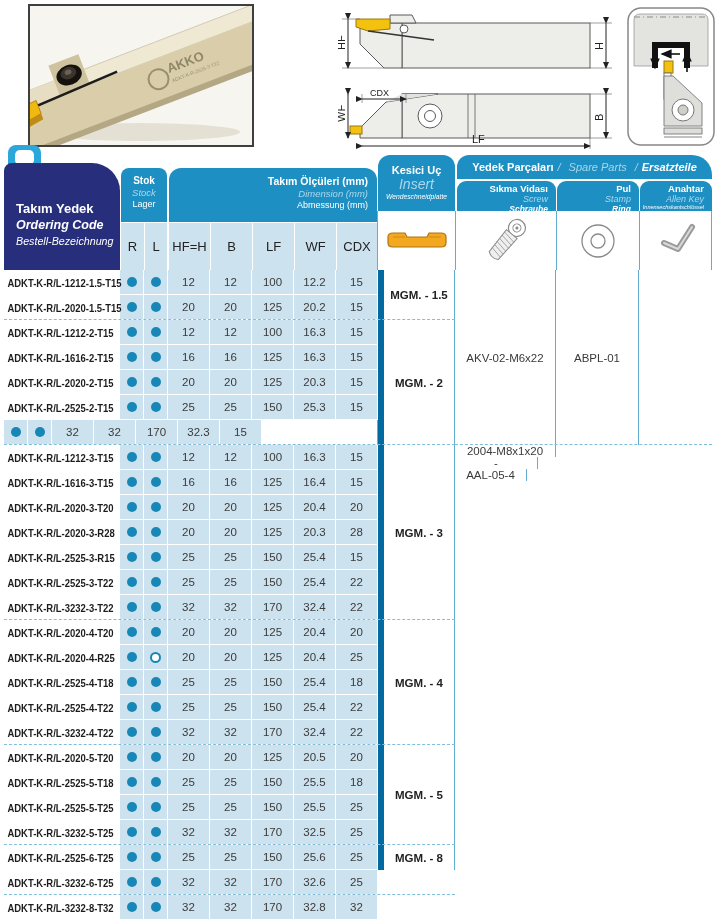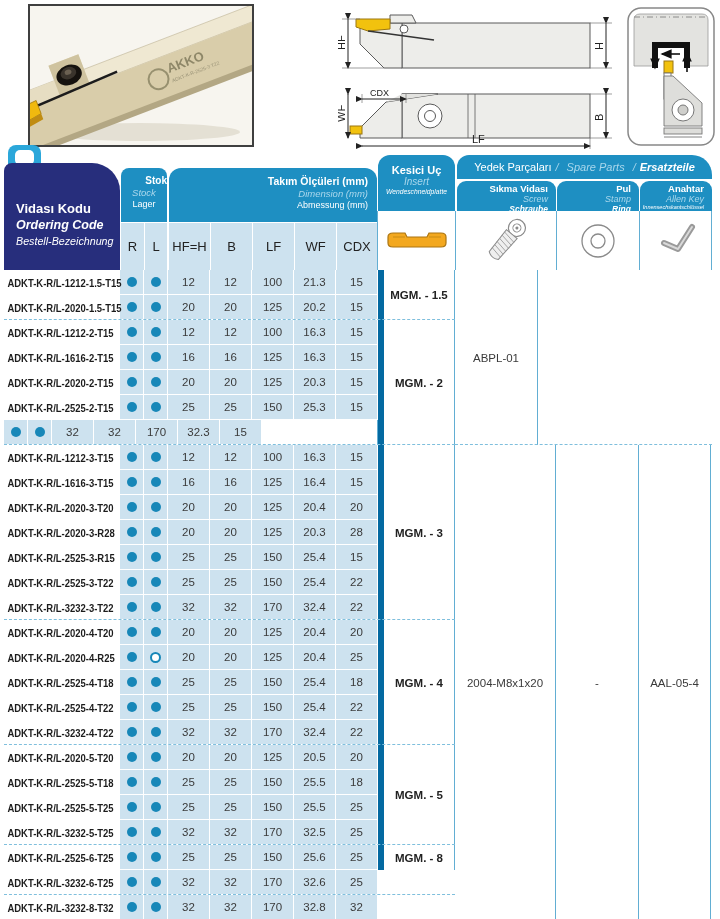--- a/index.html
+++ b/index.html
@@ -18,36 +18,36 @@
   #corner-icon{left:8px;top:145px;width:33px;height:33px;background:#2ba7da;border-radius:8px;}
   #corner-icon .inner{position:absolute;left:7px;top:5px;width:19px;height:15px;background:#fff;border-radius:5px;}
   
   #code-head{left:4px;top:163px;width:116px;height:107px;background:#272e7c;border-radius:8px 28px 0 0;color:#fff;}
   #code-head .t1{position:absolute;left:12px;top:38px;font-size:13px;font-weight:bold;white-space:nowrap;}
   #code-head .t2{position:absolute;left:12px;top:55px;font-size:12.5px;font-weight:bold;font-style:italic;white-space:nowrap;}
   #code-head .t3{position:absolute;left:12px;top:72px;font-size:11.5px;font-style:italic;white-space:nowrap;transform:scaleX(.93);transform-origin:left center;}
   .band{background:#1e8fc2;color:#fff;}
   #stock-band{left:121px;top:168px;width:46px;height:54px;border-radius:8px 8px 0 0;text-align:center;}
   #dim-band{left:169px;top:168px;width:208px;height:54px;border-radius:12px 12px 0 0;text-align:right;}
-  .band .l1{display:block;font-size:10px;font-weight:bold;margin-top:7px;text-align:right;}
+  .band .l1{display:block;font-size:10px;font-weight:bold;margin-top:7px;}
   .band .l2{display:block;font-size:9.5px;font-style:italic;color:#a9d7ec;margin-top:1px;}
   .band .l3{display:block;font-size:9px;margin-top:1px;}
   #dim-band .l1,#dim-band .l2,#dim-band .l3{padding-right:9px;}
   #dim-band .l1{font-size:10.5px;}
   
   .subcell{top:223px;height:47px;background:#cde2ef;display:flex;align-items:center;justify-content:center;
            font-size:13px;color:#222;}
   
   #insert-head{left:378px;top:155px;width:77px;height:56px;background:#1e8fc2;border-radius:12px 12px 0 0;color:#fff;text-align:center;}
   #insert-head .l1{display:block;font-size:11px;font-weight:bold;margin-top:9px;}
-  #insert-head .l2{display:block;font-size:10px;font-style:italic;color:#a9d7ec;}
+  #insert-head .l2{display:block;font-size:14px;font-style:italic;color:#a9d7ec;}
   #insert-head .l3{display:block;font-size:7.5px;font-style:italic;transform:scaleX(.9);}
   #spare-band{left:457px;top:155px;width:255px;height:24px;background:#1e8fc2;border-radius:12px 20px 0 0;color:#fff;
               display:flex;align-items:center;justify-content:center;font-size:11px;white-space:nowrap;}
-  #spare-band .b{font-weight:normal;} #spare-band .i{font-style:italic;color:#a9d7ec;padding:0 4px;} #spare-band .bi{font-weight:bold;font-style:italic;}
+  #spare-band .b{font-weight:bold;} #spare-band .i{font-style:italic;color:#a9d7ec;padding:0 4px;} #spare-band .bi{font-weight:bold;font-style:italic;}
   .sparehead{top:181px;height:30px;background:#1e8fc2;border-radius:9px 9px 0 0;color:#fff;text-align:right;}
   .sparehead .l1{display:block;font-size:9.5px;font-weight:bold;margin-top:2px;padding-right:8px;}
   .sparehead .l2{display:block;font-size:9px;font-style:italic;color:#a9d7ec;padding-right:8px;}
   .sparehead .l3{display:block;font-size:8.5px;font-weight:bold;font-style:italic;padding-right:8px;}
   #key-head .l3{font-size:5.5px;font-weight:normal;}
   .iconcell{top:211px;height:59px;background:#fff;display:flex;align-items:center;justify-content:center;}
   
   .vline{width:1px;background:#62aed3;top:211px;height:708px;}
   
   #rows{left:4px;top:270px;width:374px;}
@@ -159,21 +159,21 @@
   <circle cx="57" cy="104" r="5" fill="#cfcfcc" stroke="#777"></circle>
   <rect x="38" y="122" width="38" height="6" fill="#dededb" stroke="#777" stroke-width="0.9"></rect>
   <line x1="38" y1="131" x2="76" y2="131" stroke="#777" stroke-width="0.9"></line>
 </svg>
 
 <div id="corner-icon" class="abs">
     <span class="inner"></span>
   </div>
 
 <div id="code-head" class="abs">
-  <span class="t1">Vidası Kodu</span>
+  <span class="t1">Takım Yedek</span>
   <span class="t2">Ordering Code</span>
   <span class="t3">Bestell-Bezeichnung</span>
 </div>
 
 <div id="stock-band" class="abs band">
   <span class="l1">Stok</span>
   <span class="l2">Stock</span>
   <span class="l3">Lager</span>
 </div>
 <div id="dim-band" class="abs band">
@@ -292,21 +292,21 @@
       <div class="cell c-blue c-num">
         <span>12</span>
       </div>
       <div class="cell c-blue c-num">
         <span>12</span>
       </div>
       <div class="cell c-blue c-num">
         <span>100</span>
       </div>
       <div class="cell c-blue c-num">
-        <span>21.3</span>
+        <span>12.2</span>
       </div>
       <div class="cell c-blue c-num">
         <span>15</span>
       </div>
     </div>
     <div class="row">
       <div class="cell c-code">
         <span>ADKT-K-R/L-2020-1.5-T15</span>
       </div>
       <div class="cell c-blue c-dot">
@@ -968,25 +968,28 @@
     </div>
     <div class="igroup" style="height: 100px;">
       <span>MGM. - 5</span>
     </div>
     <div class="igroup" style="height: 25px;">
       <span>MGM. - 8</span>
     </div>
   </div>
 <div id="spare-col" class="abs">
     <div class="sgroup" style="height: 175px;">
+      <div class="scell" style="width: 101px;">
+        <span>AKV-02-M6x22</span>
+      </div>
       <div class="scell" style="width: 83px;">
         <span>ABPL-01</span>
       </div>
     </div>
-    <div class="sgroup" style="height: 475px;">
+    <div class="sgroup" style="height: 475px; flex-direction: column;">
       <div class="scell" style="width: 101px;">
         <span>2004-M8x1x20</span>
       </div>
       <div class="scell" style="width: 83px;">
         <span>-</span>
       </div>
       <div class="scell" style="width: 72px;">
         <span>AAL-05-4</span>
       </div>
     </div>

